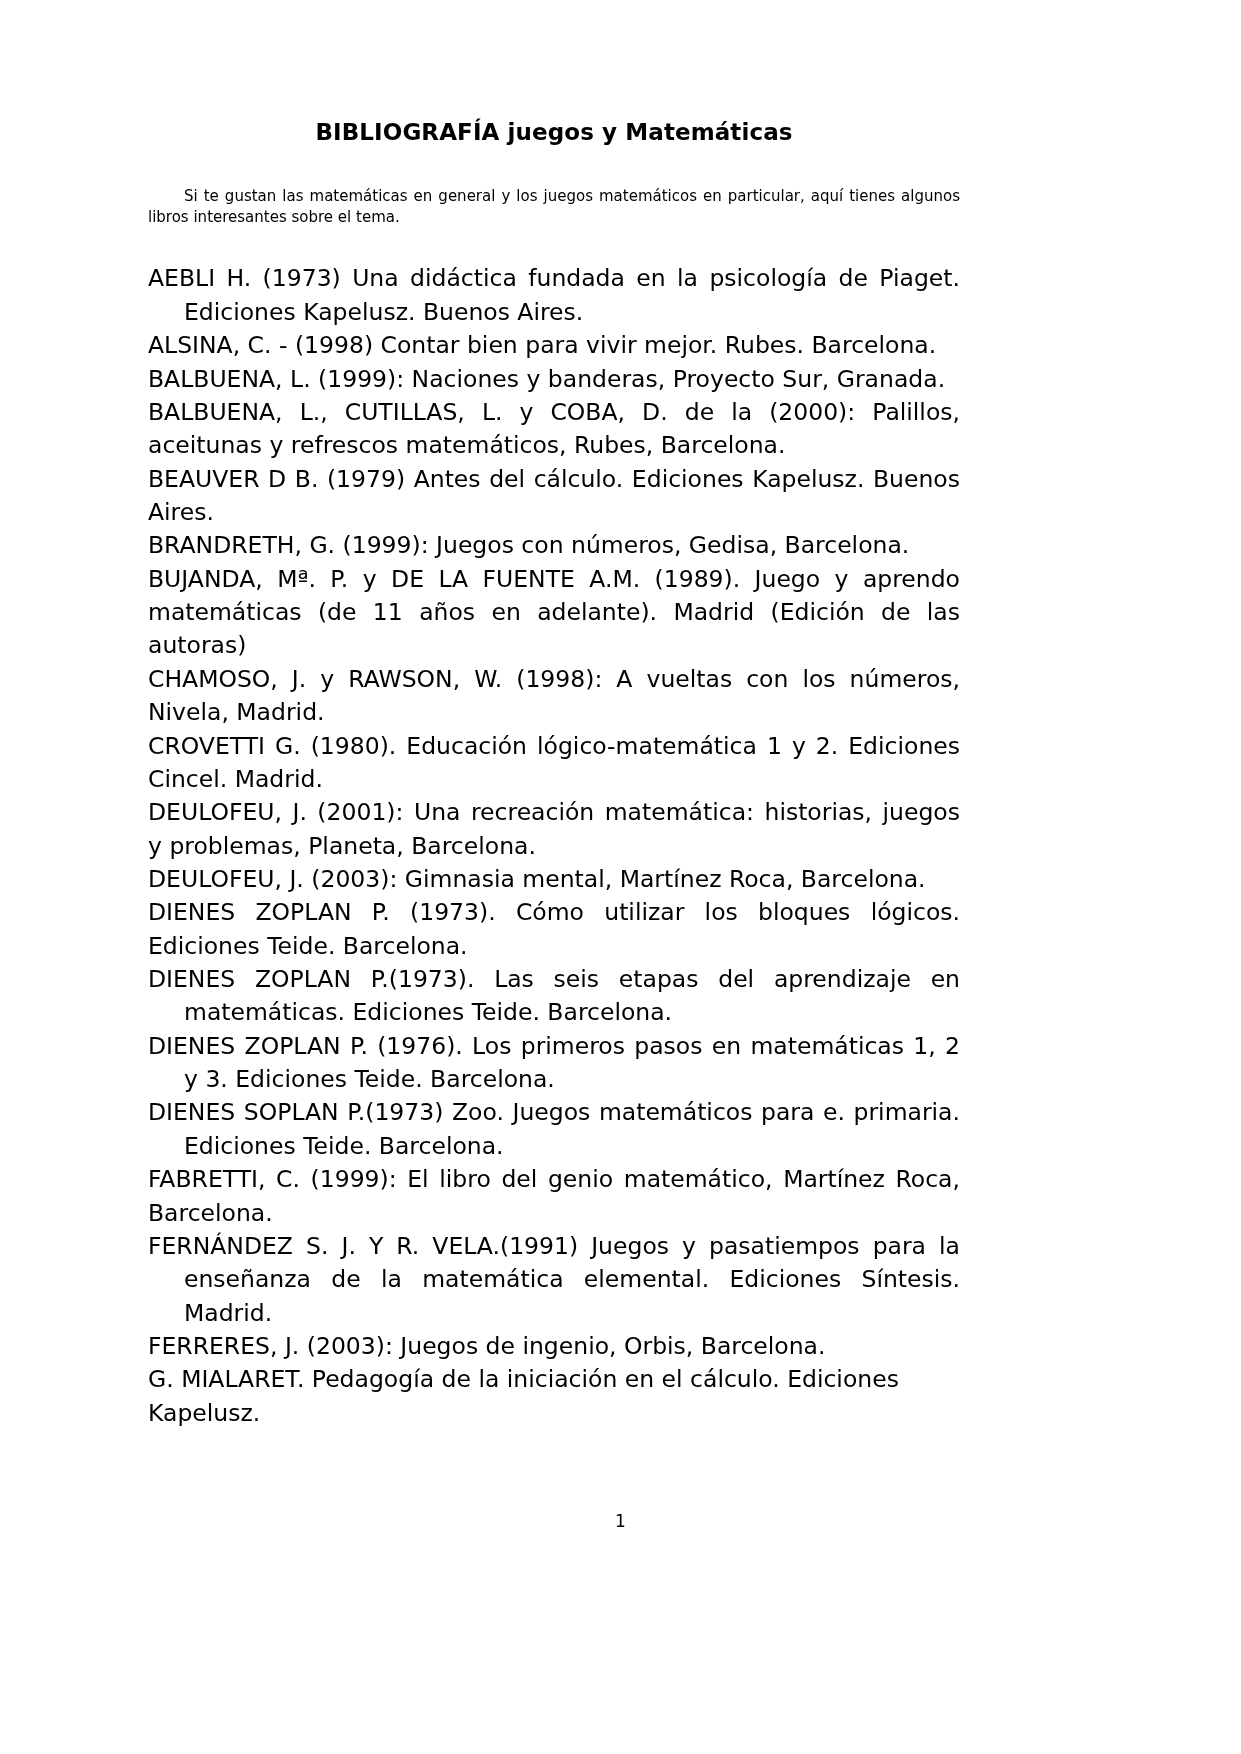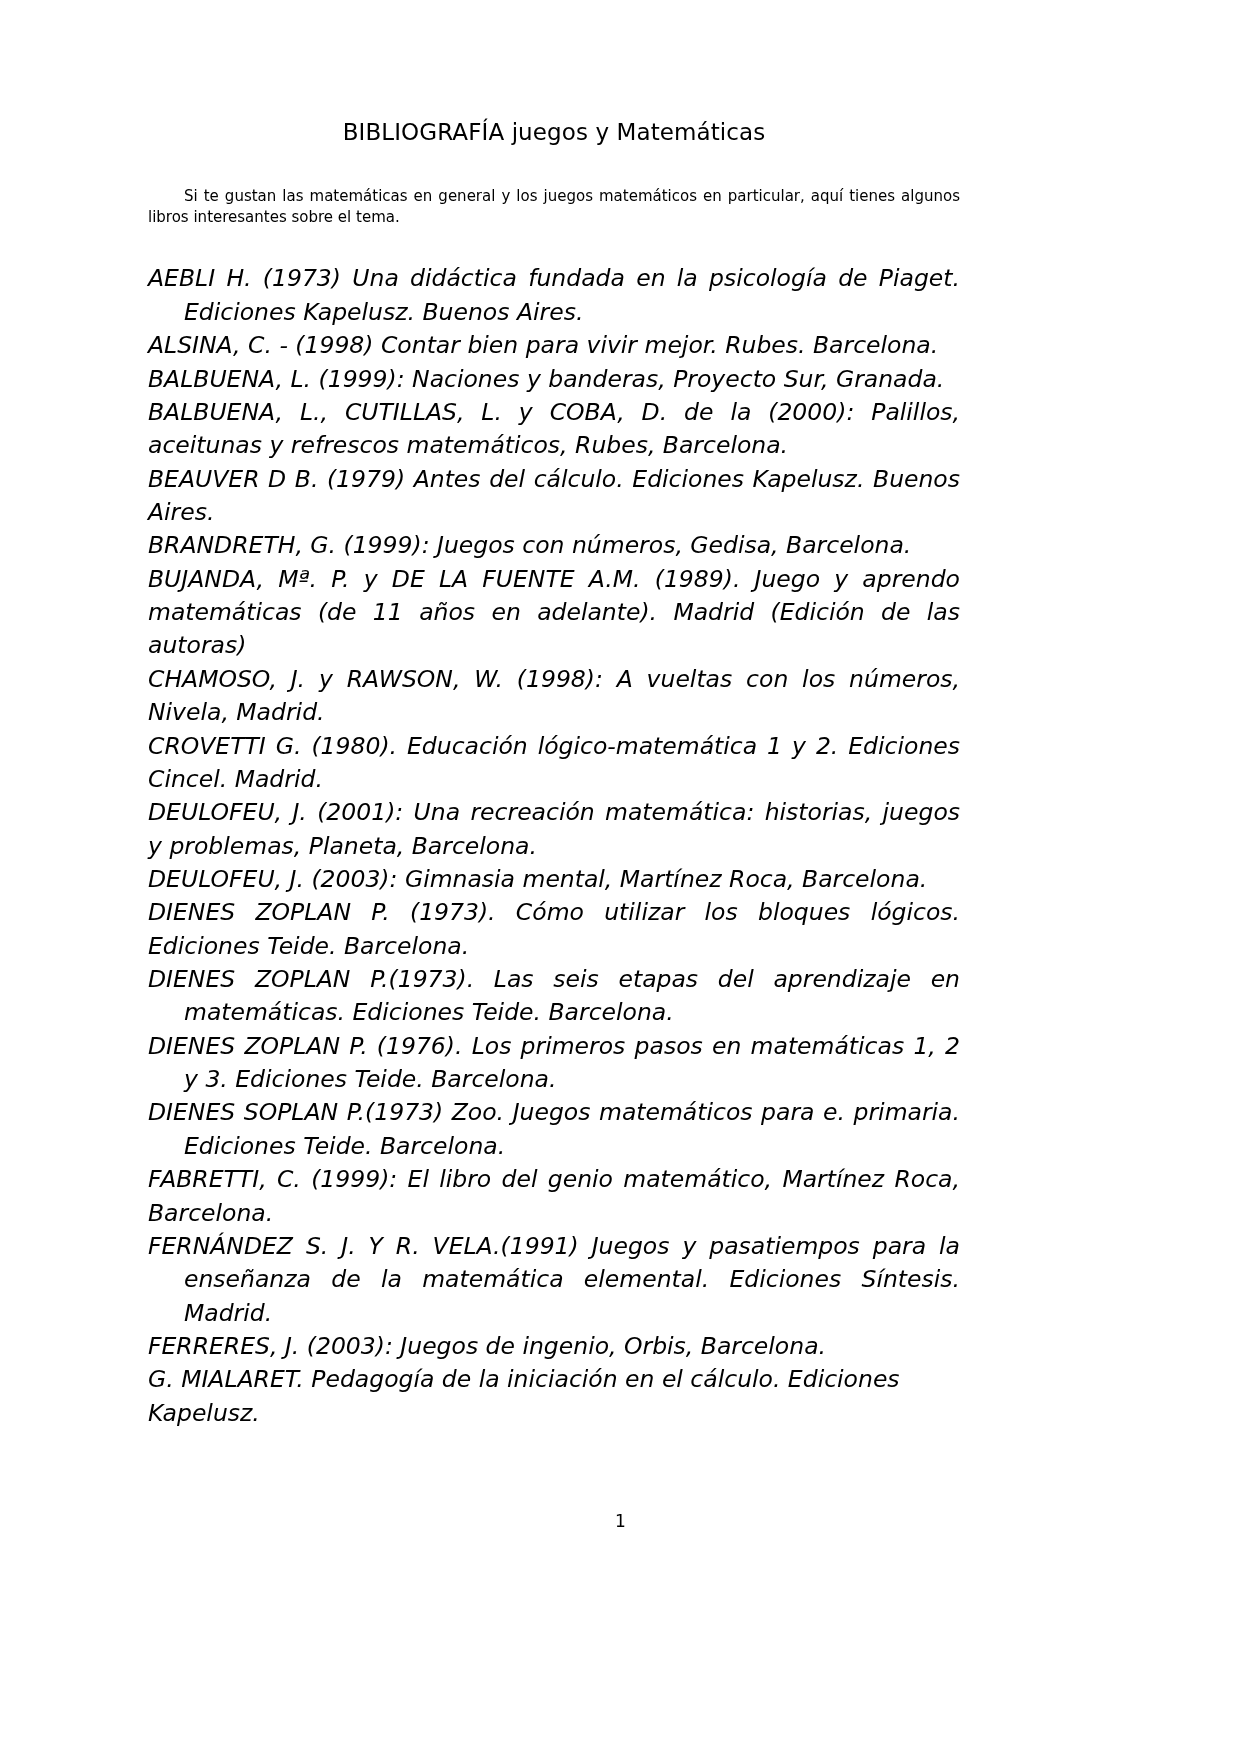--- a/index.html
+++ b/index.html
@@ -21,21 +21,21 @@
     overflow: hidden;
   }
   .content {
     position: absolute;
     left: 148px;
     top: 118px;
     width: 812px;
   }
   .doc-title {
     font-size: 23px;
-    font-weight: normal;
+    font-weight: bold;
     text-align: center;
     letter-spacing: 0.1px;
     margin: 0 0 38px 0;
     line-height: 1.3;
   }
   .intro {
     font-size: 15px;
     line-height: 1.42;
     text-align: justify;
     text-justify: inter-word;
@@ -47,21 +47,20 @@
     padding: 0;
     list-style: none;
   }
   .ref {
     font-size: 23.5px;
     line-height: 1.42;
     text-align: justify;
     text-justify: inter-word;
     margin: 0;
     padding: 0;
-    font-style: italic;
   }
   
   .ref.flush {
     text-indent: 0;
     padding-left: 0;
   }
   
   .ref.hang {
     padding-left: 36px;
     text-indent: -36px;

